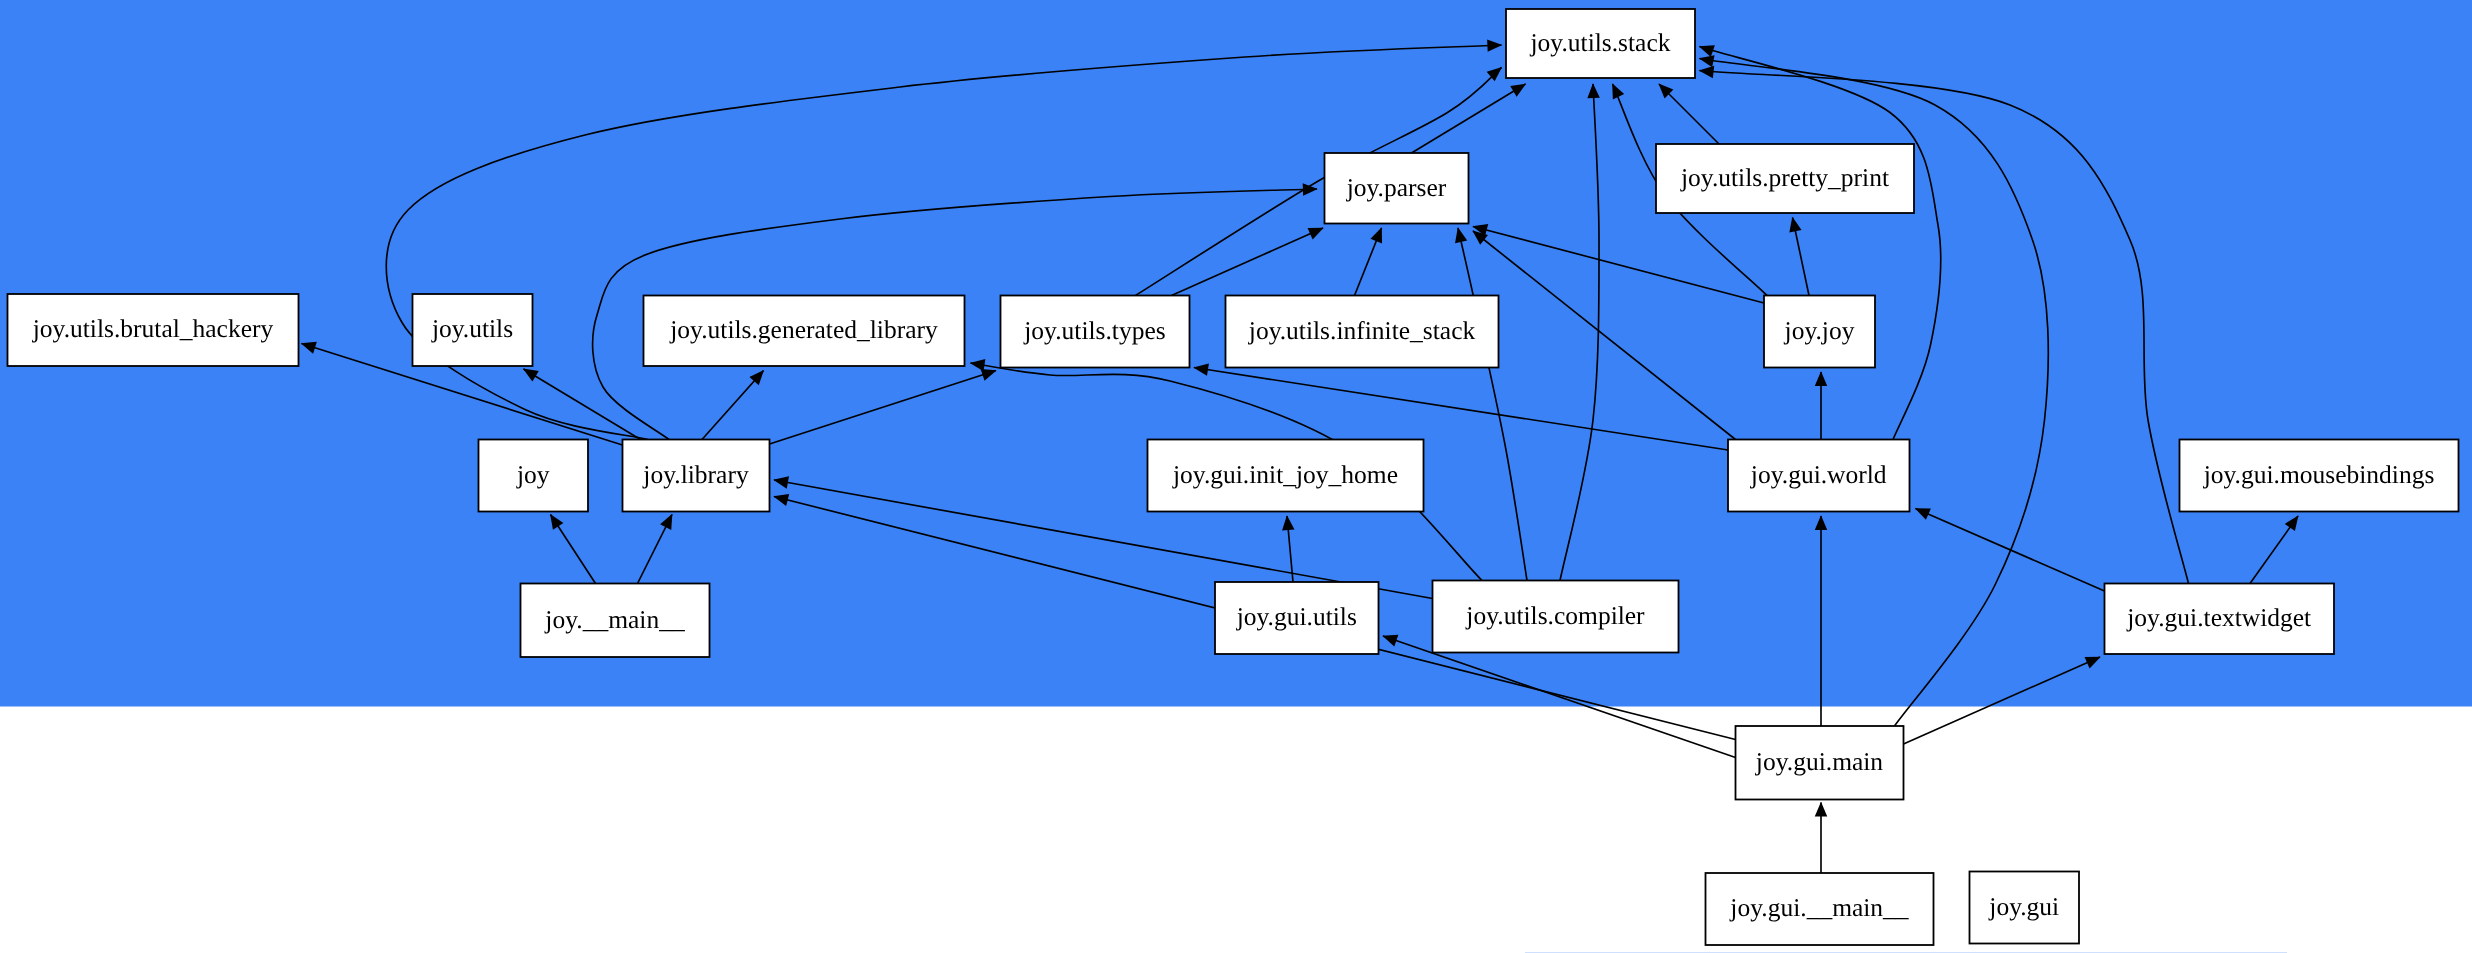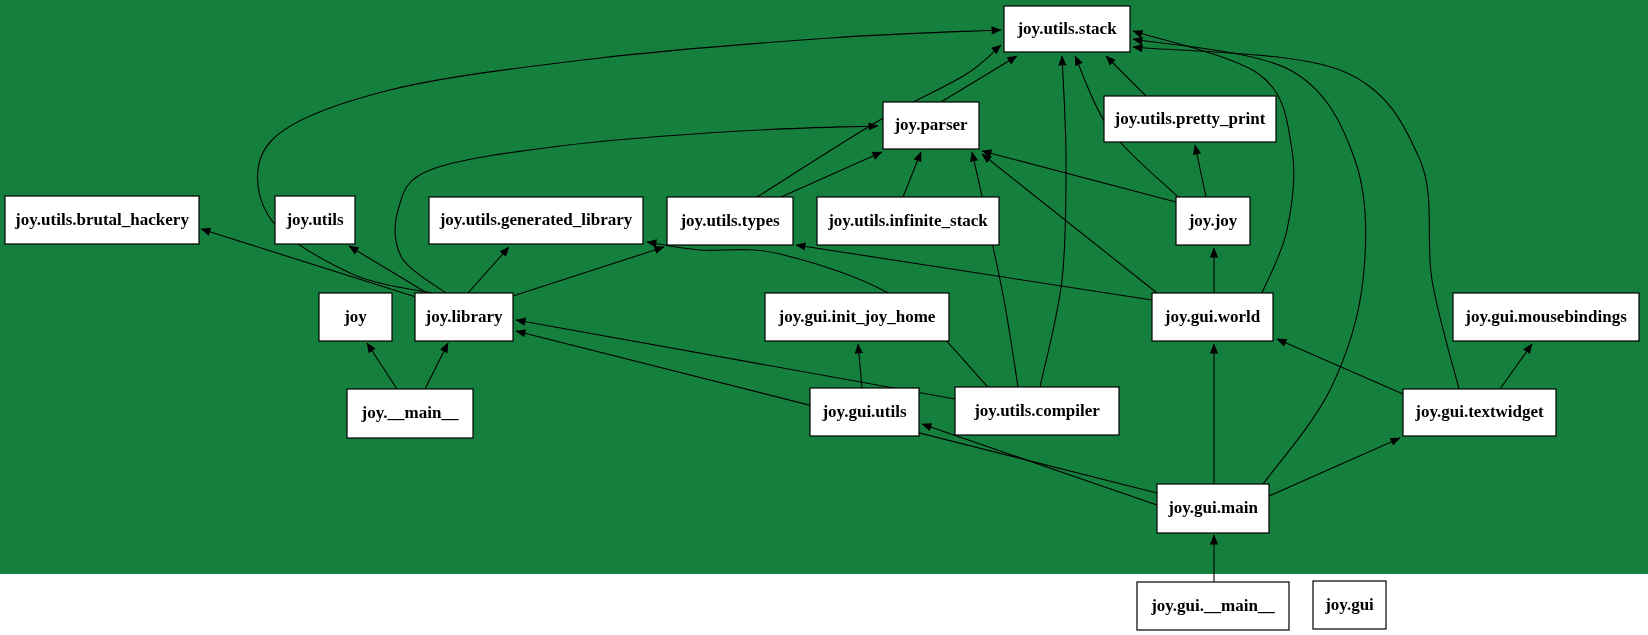--- a/index.html
+++ b/index.html
@@ -7,23 +7,22 @@
     padding: 0;
     background: #ffffff;
     width: 1648px;
     height: 635px;
     overflow: hidden;
     font-family: "Liberation Serif", serif;
   }
   #graph-canvas {
     position: relative;
     width: 1648px;
-    height: 574px;
-    background: #15803d;
-    font-weight: bold;
+    height: 471px;
+    background: #3b82f6;
   }
   svg { display: block; }
   .node-rect {
     fill: #ffffff;
     stroke: #000000;
     stroke-width: 1.2;
   }
   .node-label {
     fill: #000000;
     font-family: "Liberation Serif", serif;

